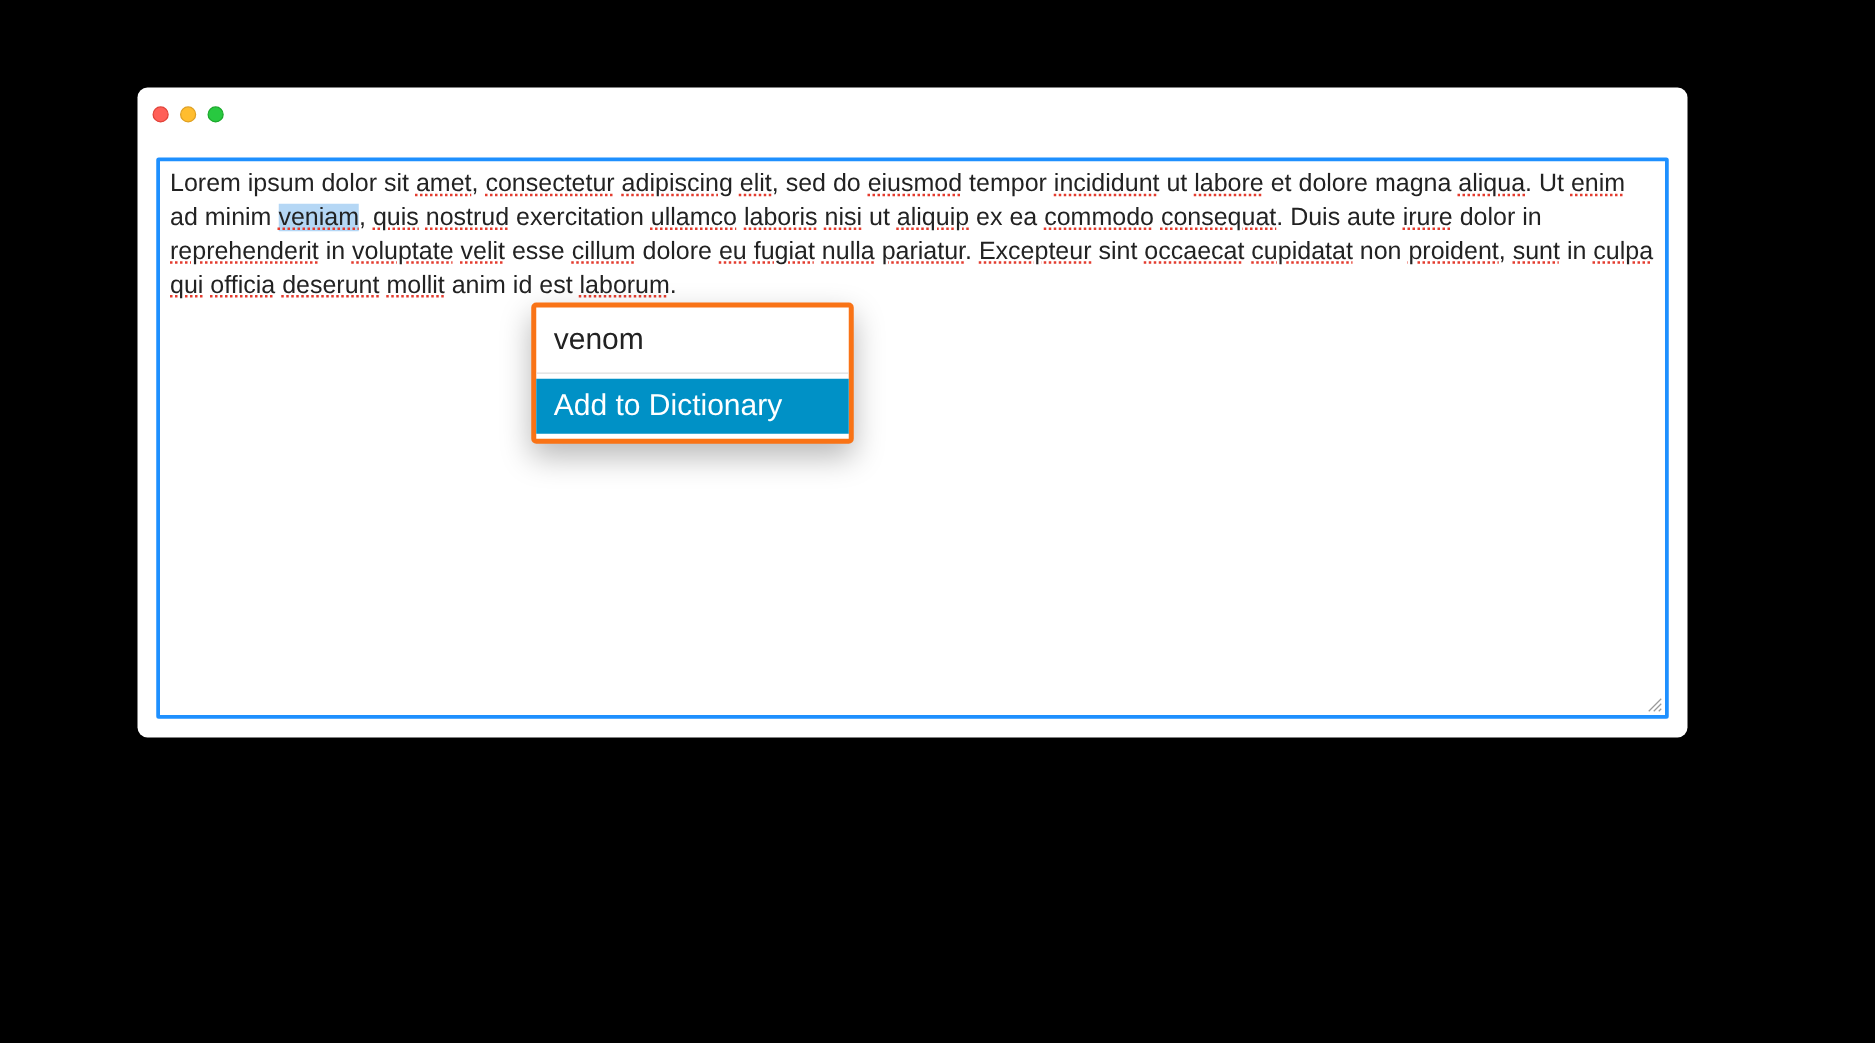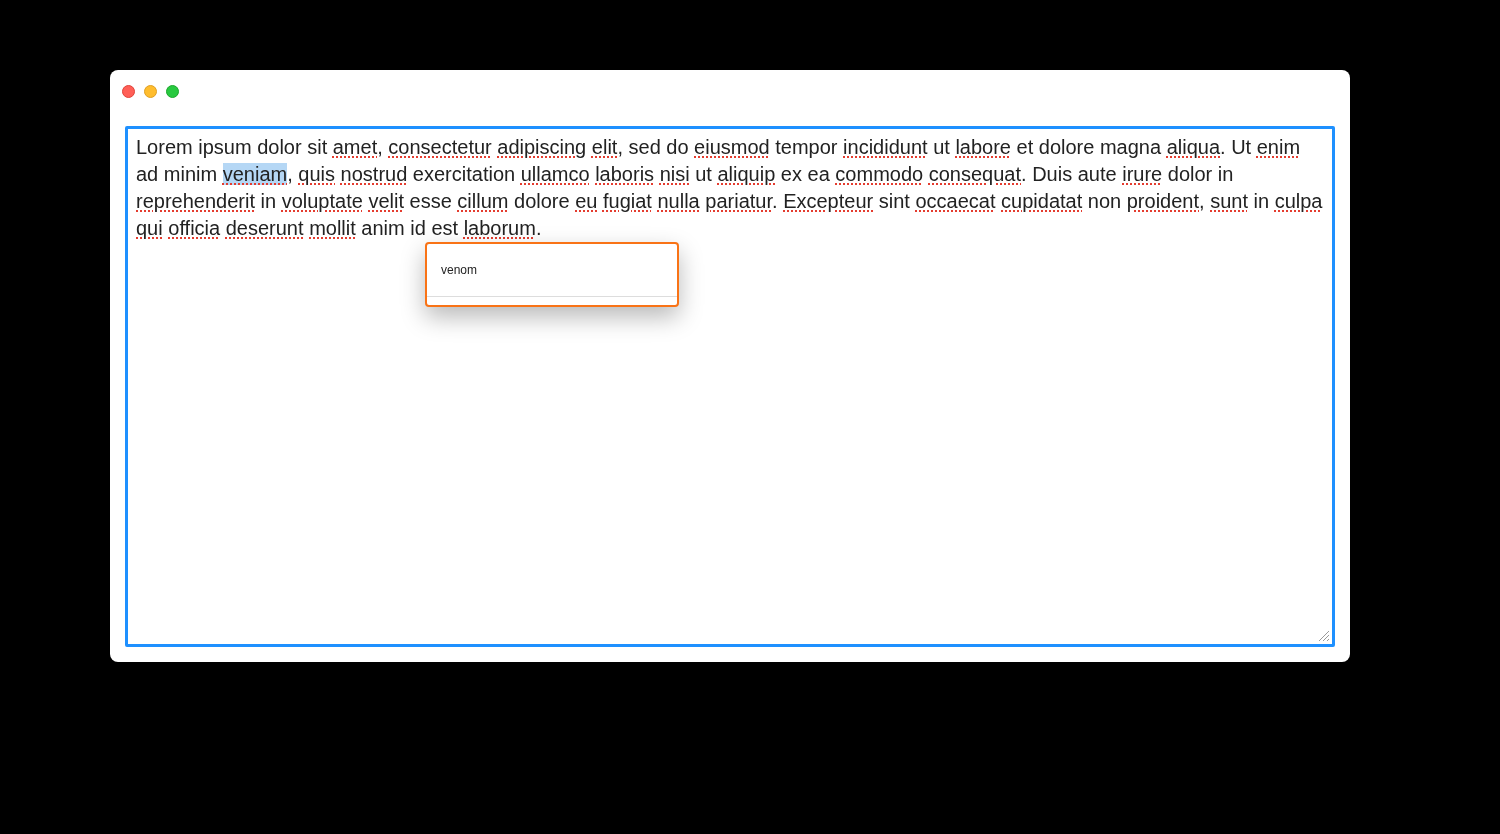--- a/index.html
+++ b/index.html
@@ -9,21 +9,21 @@
     height: 834px;
     background: #000;
     font-family: -apple-system, "Helvetica Neue", Arial, sans-serif;
   }
 
   .window {
     position: absolute;
     left: 110px;
     top: 70px;
     width: 1240px;
-    height: 592px;
+    height: 520px;
     background: #fff;
     border-radius: 8px;
     box-shadow: 0 25px 60px rgba(0,0,0,0.55);
   }
 
   .titlebar {
     height: 28px;
     padding: 7px 12px 0 12px;
     display: flex;
     align-items: center;
@@ -72,25 +72,25 @@
     text-decoration-color: #e43c2f;
     text-decoration-thickness: 2px;
     text-underline-offset: 2px;
   }
 
   
   .ctx {
     position: absolute;
     width: 250px;
     background: #fff;
-    border: 2px solid #f97316;
+    border: 4px solid #f97316;
     border-radius: 4px;
     box-shadow: 0 10px 25px rgba(0,0,0,0.28);
     padding: 4px 0;
-    font-size: 12px;
+    font-size: 24px;
     color: #222;
     z-index: 100;
   }
   .ctx-item {
     padding: 10px 14px;
     line-height: 24px;
     cursor: default;
   }
   .ctx-sep {
     height: 1px;
@@ -122,20 +122,21 @@
     <div class="tl-btn tl-min" title="Minimize"></div>
     <div class="tl-btn tl-zoom" title="Zoom"></div>
   </div>
 
   <div class="content">
     <div class="textarea" id="editor"><span>Lorem ipsum dolor sit </span><span class="sp">amet</span><span>, </span><span class="sp">consectetur</span><span> </span><span class="sp">adipiscing</span><span> </span><span class="sp">elit</span><span>, sed do </span><span class="sp">eiusmod</span><span> tempor </span><span class="sp">incididunt</span><span> ut </span><span class="sp">labore</span><span> et dolore magna </span><span class="sp">aliqua</span><span>. Ut </span><span class="sp">enim</span><span> ad minim </span><span class="sp sel">veniam</span><span>, </span><span class="sp">quis</span><span> </span><span class="sp">nostrud</span><span> exercitation </span><span class="sp">ullamco</span><span> </span><span class="sp">laboris</span><span> </span><span class="sp">nisi</span><span> ut </span><span class="sp">aliquip</span><span> ex ea </span><span class="sp">commodo</span><span> </span><span class="sp">consequat</span><span>. Duis aute </span><span class="sp">irure</span><span> dolor in </span><span class="sp">reprehenderit</span><span> in </span><span class="sp">voluptate</span><span> </span><span class="sp">velit</span><span> esse </span><span class="sp">cillum</span><span> dolore </span><span class="sp">eu</span><span> </span><span class="sp">fugiat</span><span> </span><span class="sp">nulla</span><span> </span><span class="sp">pariatur</span><span>. </span><span class="sp">Excepteur</span><span> sint </span><span class="sp">occaecat</span><span> </span><span class="sp">cupidatat</span><span> non </span><span class="sp">proident</span><span>, </span><span class="sp">sunt</span><span> in </span><span class="sp">culpa</span><span> </span><span class="sp">qui</span><span> </span><span class="sp">officia</span><span> </span><span class="sp">deserunt</span><span> </span><span class="sp">mollit</span><span> anim id est </span><span class="sp">laborum</span><span>.</span></div>
 
     <div class="ctx" id="ctxmenu" style="left: 297px; top: 113px;">
         <div class="ctx-item">venom</div>
         <div class="ctx-sep"></div>
+        <div class="ctx-item highlight">Add to Dictionary</div>
       </div>
 
     <div class="grip">
       <svg width="14" height="14" viewBox="0 0 14 14">
         <line x1="3" y1="13" x2="13" y2="3" stroke="#9a9a9a" stroke-width="1"></line>
         <line x1="7" y1="13" x2="13" y2="7" stroke="#9a9a9a" stroke-width="1"></line>
         <line x1="11" y1="13" x2="13" y2="11" stroke="#9a9a9a" stroke-width="1"></line>
       </svg>
     </div>
   </div>

